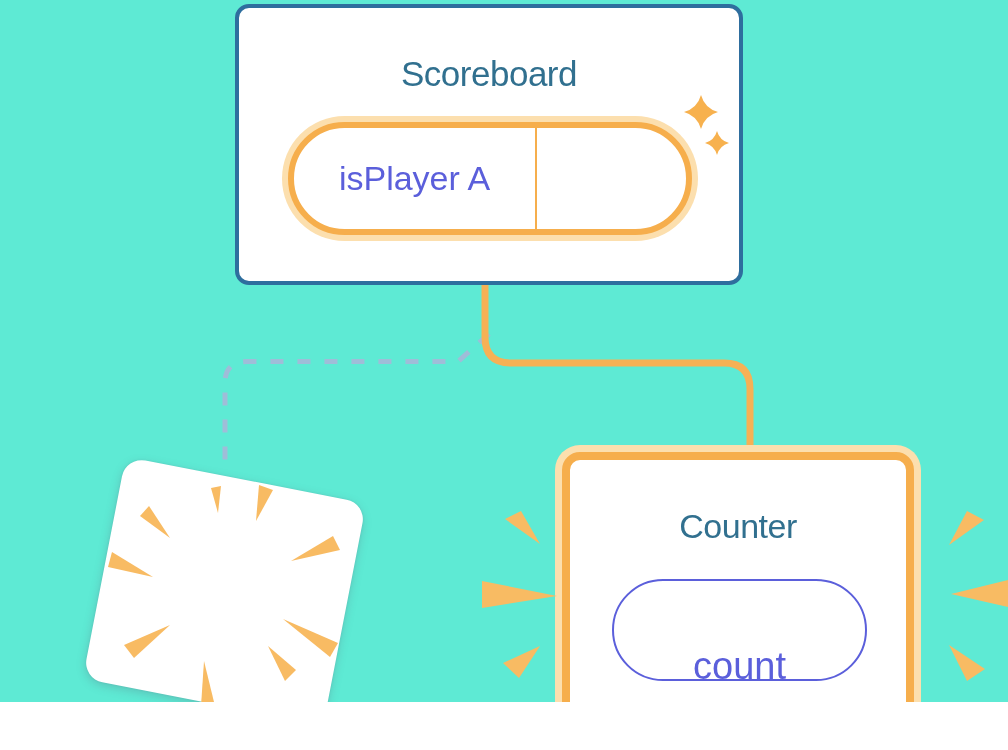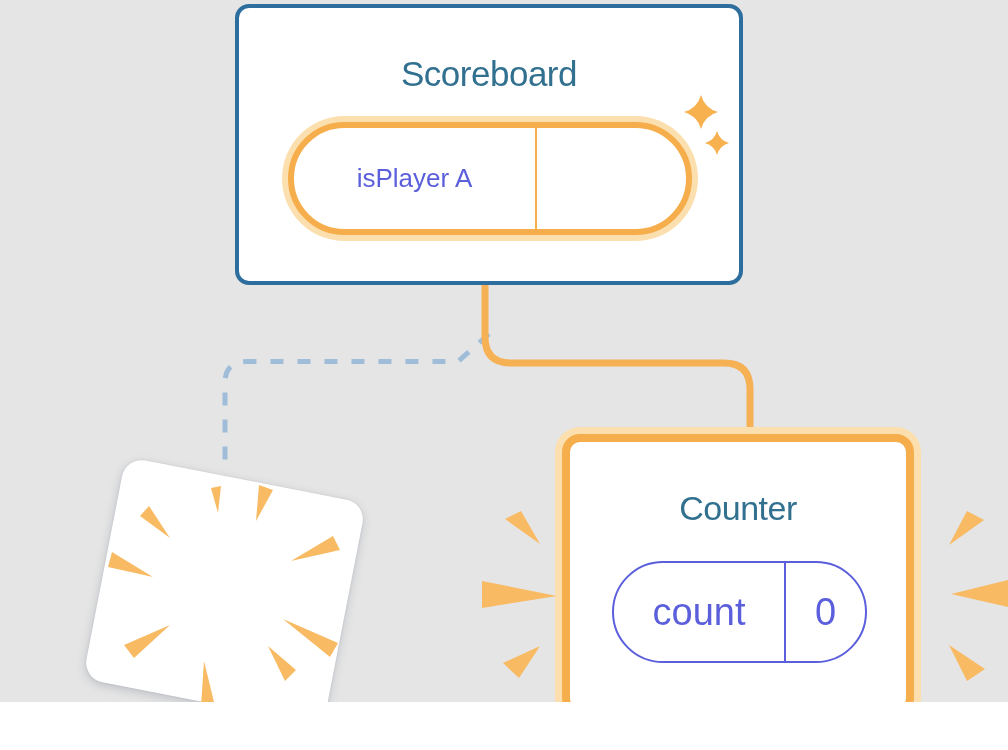--- a/index.html
+++ b/index.html
@@ -1,33 +1,33 @@
 <!DOCTYPE html>
 <html style="--blueBorder: #2e6e9e; --headingBlue: #31708f; --purple: #5b5fdb; --orangeBorder: #f6ae4c; --orangeGlow: #fcdfae; --orangeLine: #f6b155; --dashedBlue: #9fbdd8; --burstOrange: #f8bb63; --sparkleOrange: #f7b14e;"><head>
 <meta charset="utf-8">
 <style>
   html,body { margin:0; padding:0; background:#ffffff; }
   #canvas {
     position:relative; width:1008px; height:702px; overflow:hidden;
-    background:#e5e5e5;
+    background:#5eead4;
     font-family:"Liberation Sans", sans-serif;
   }
   svg.layer { position:absolute; left:0; top:0; pointer-events:none; }
   #connector-layer { z-index:1; }
   #decor-layer    { z-index:5; }
 
   .card {
     position:absolute; background:#ffffff; box-sizing:border-box; z-index:2;
   }
   #scoreboard-card {
     left:235px; top:4px; width:508px; height:281px;
     border:4px solid var(--blueBorder); border-radius:14px;
   }
   #counter-card {
-    left:562px; top:434px; width:352px; height:282px;
+    left:562px; top:452px; width:352px; height:282px;
     border:8px solid var(--orangeBorder); border-radius:18px;
     box-shadow:0 0 0 7px var(--orangeGlow);
   }
   #poof-card {
     left:102px; top:478px; width:245px; height:226px;
     border-radius:20px; transform:rotate(11deg);
     box-shadow:0 3px 10px rgba(90,100,120,0.28), 0 0 2px rgba(90,100,120,0.18);
   }
   .card-title {
     position:absolute; left:0; width:100%; text-align:center;
@@ -40,27 +40,27 @@
     position:absolute; display:flex; align-items:stretch;
     background:#ffffff; box-sizing:border-box;
   }
   #scoreboard-pill {
     left:49px; top:114px; width:404px; height:113px;
     border:6px solid var(--orangeBorder); border-radius:60px;
     box-shadow:0 0 0 6px var(--orangeGlow);
   }
   #counter-pill {
     left:42px; top:119px; width:255px; height:102px;
-    border:2px solid var(--purple); border-radius:52px;
+    border:2px solid var(--purple); border-radius:52px;flex-direction:column;
   }
   .pill-cell {
     display:flex; align-items:center; justify-content:center;
     color:var(--purple);
   }
-  #scoreboard-pill .pill-name  { flex:0 0 241px; font-size:26px;text-align:center; }
+  #scoreboard-pill .pill-name  { flex:0 0 241px; font-size:34px;text-align:center; }
   #scoreboard-pill .pill-value { flex:1; font-size:34px; font-weight:700; }
   #counter-pill .pill-name     { flex:0 0 170px; font-size:38px; }
   #counter-pill .pill-value    { flex:1; font-size:38px; }
   .pill-divider { width:2px; }
   #scoreboard-pill .pill-divider { background:var(--orangeBorder); }
   #counter-pill   .pill-divider { background:var(--purple); }
 
   .connector-orange { stroke:var(--orangeLine); stroke-width:7; fill:none; }
   .connector-dashed { stroke:var(--dashedBlue); stroke-width:5; fill:none;
                       stroke-dasharray:13 14; }

